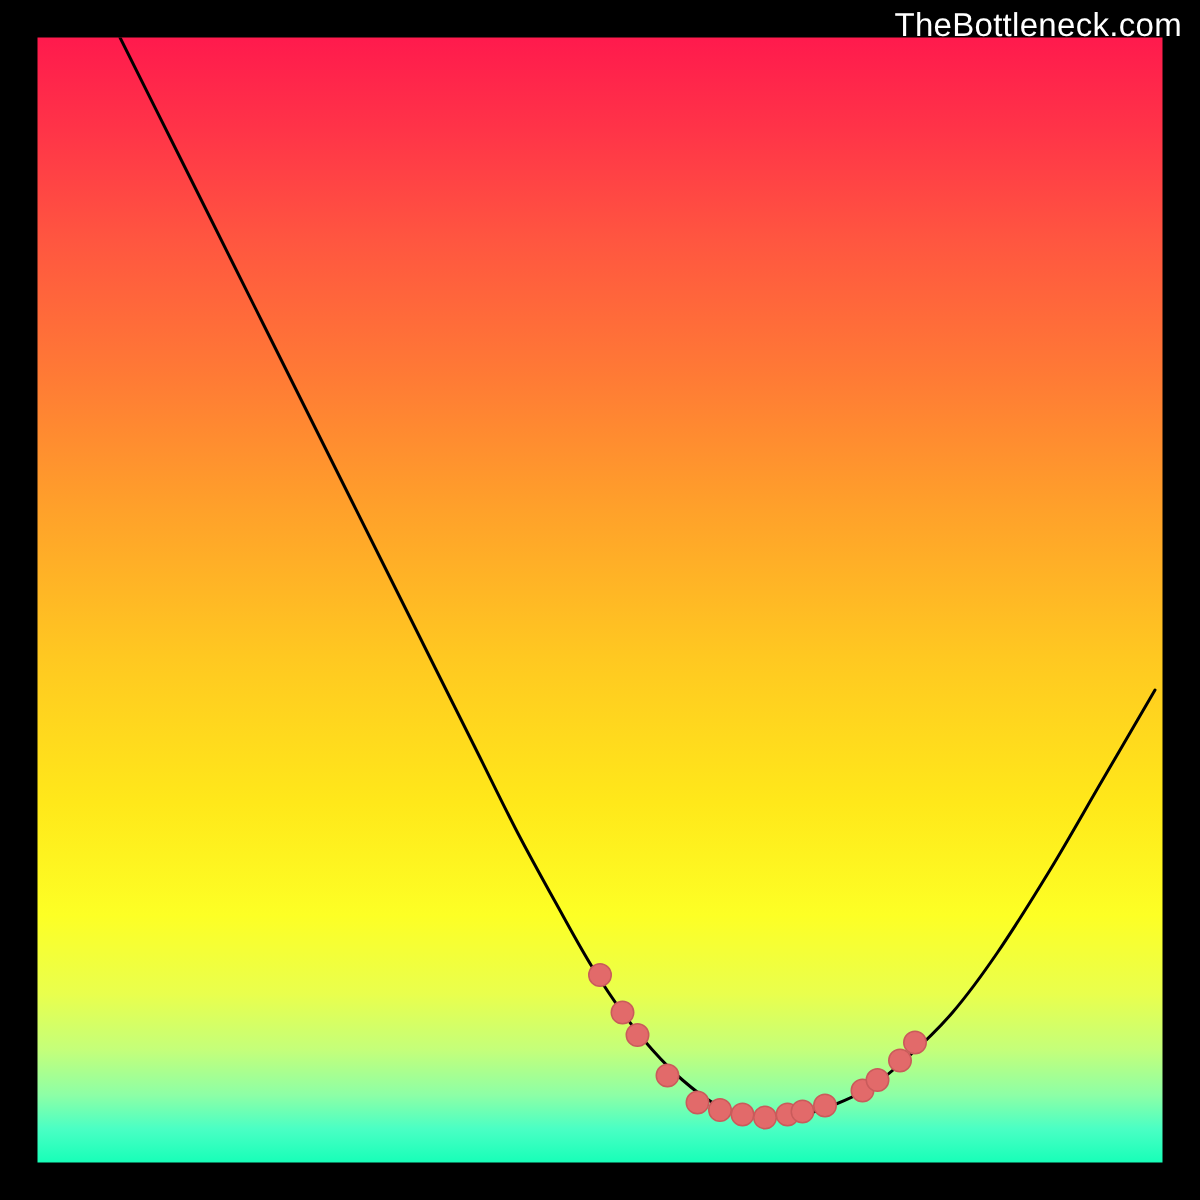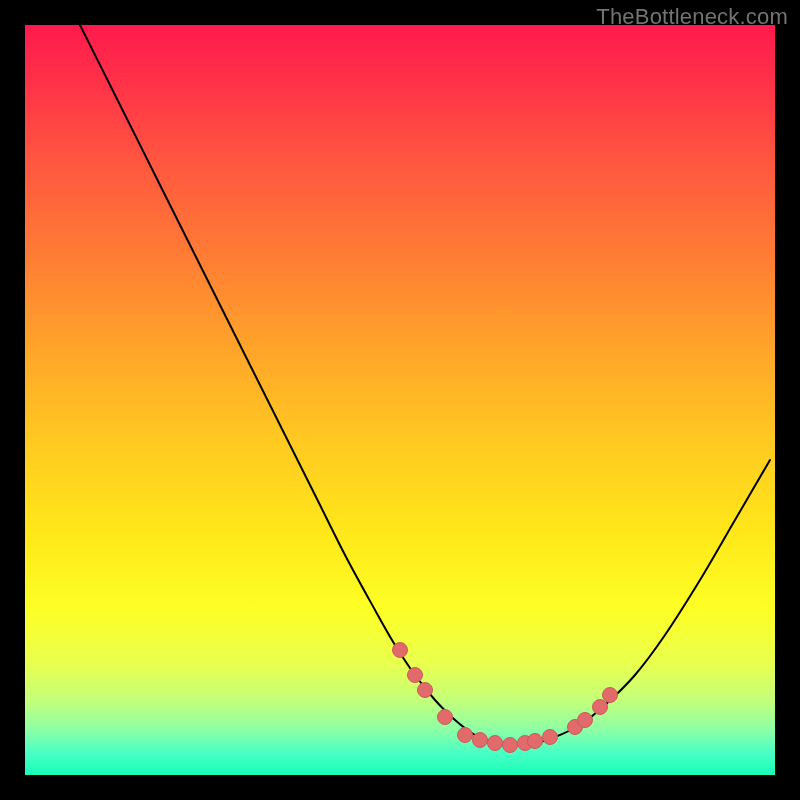--- a/index.html
+++ b/index.html
@@ -29,21 +29,21 @@
       #e9ff4d 85%,
       #c4ff7a 90%,
       #8dffa6 94%,
       #4affc4 97%,
       #17ffb8 100%);
   }
   .watermark {
     position: absolute;
     top: 4px;
     right: 12px;
-    color: #737373;
+    color: #ffffff;
     font-size: 22px;
     font-weight: 500;
     letter-spacing: 0.2px;
     z-index: 10;
   }
   svg.plot {
     position: absolute;
     left: 0;
     top: 0;
     width: 750px;

